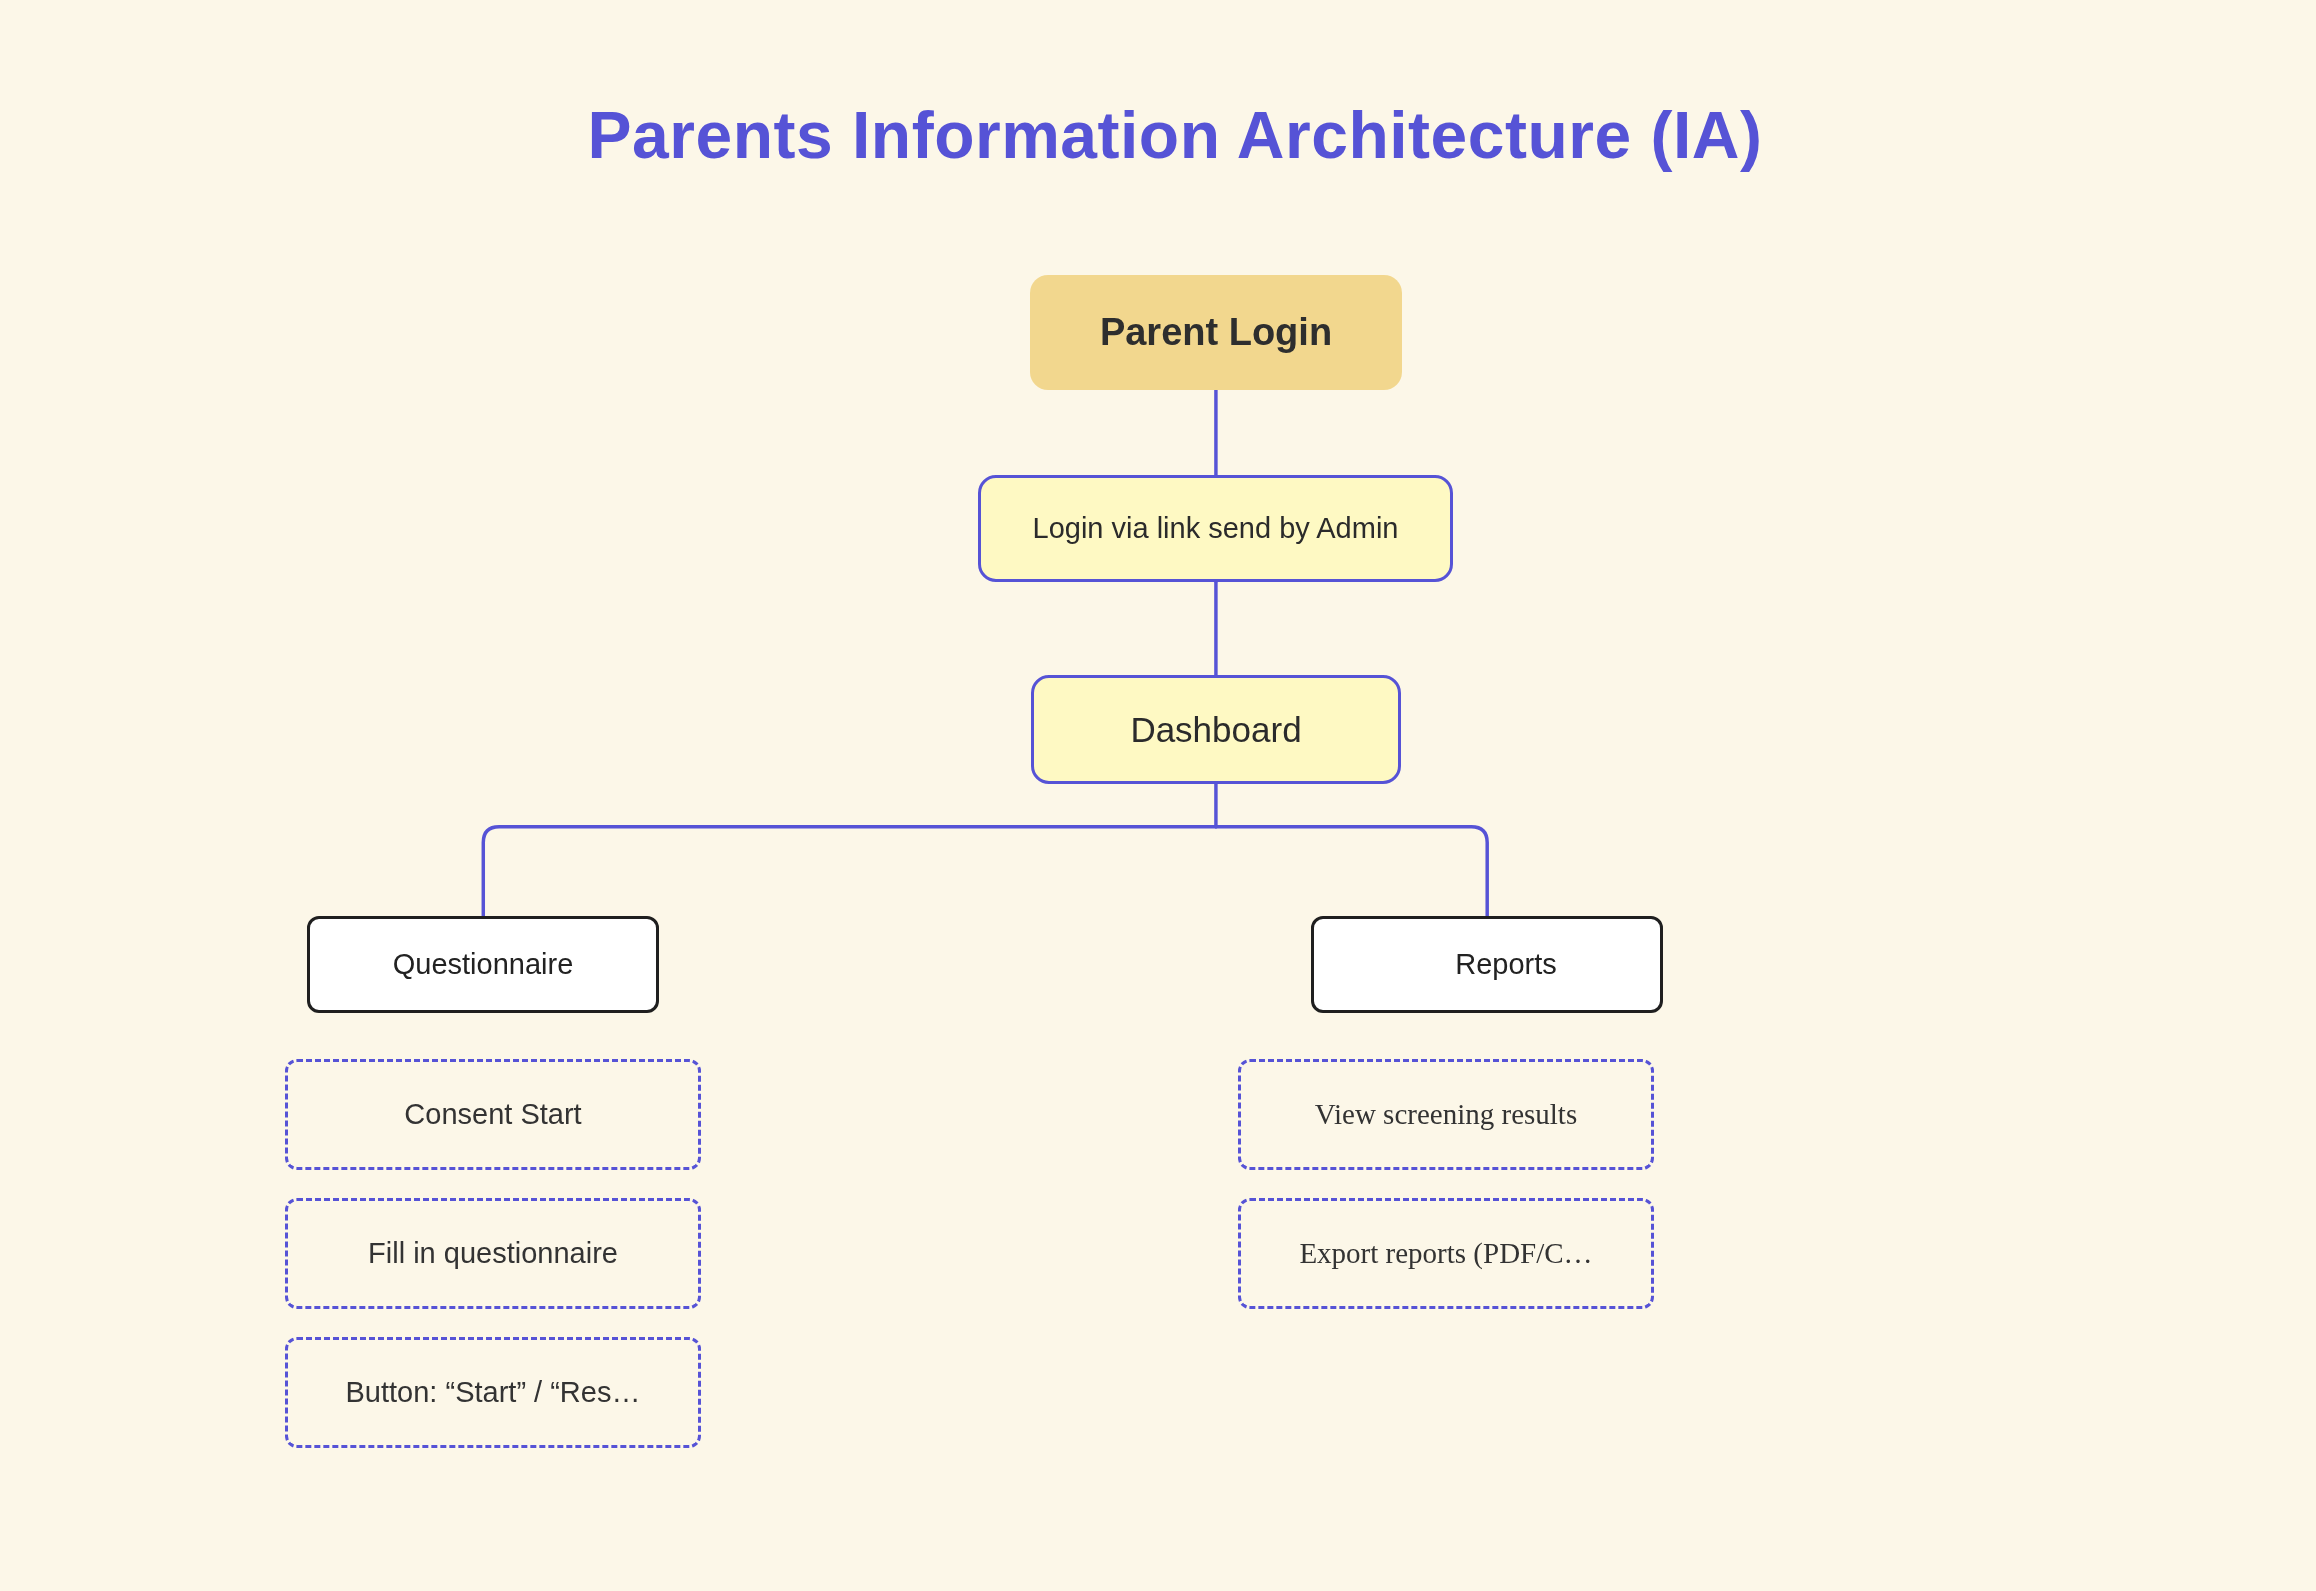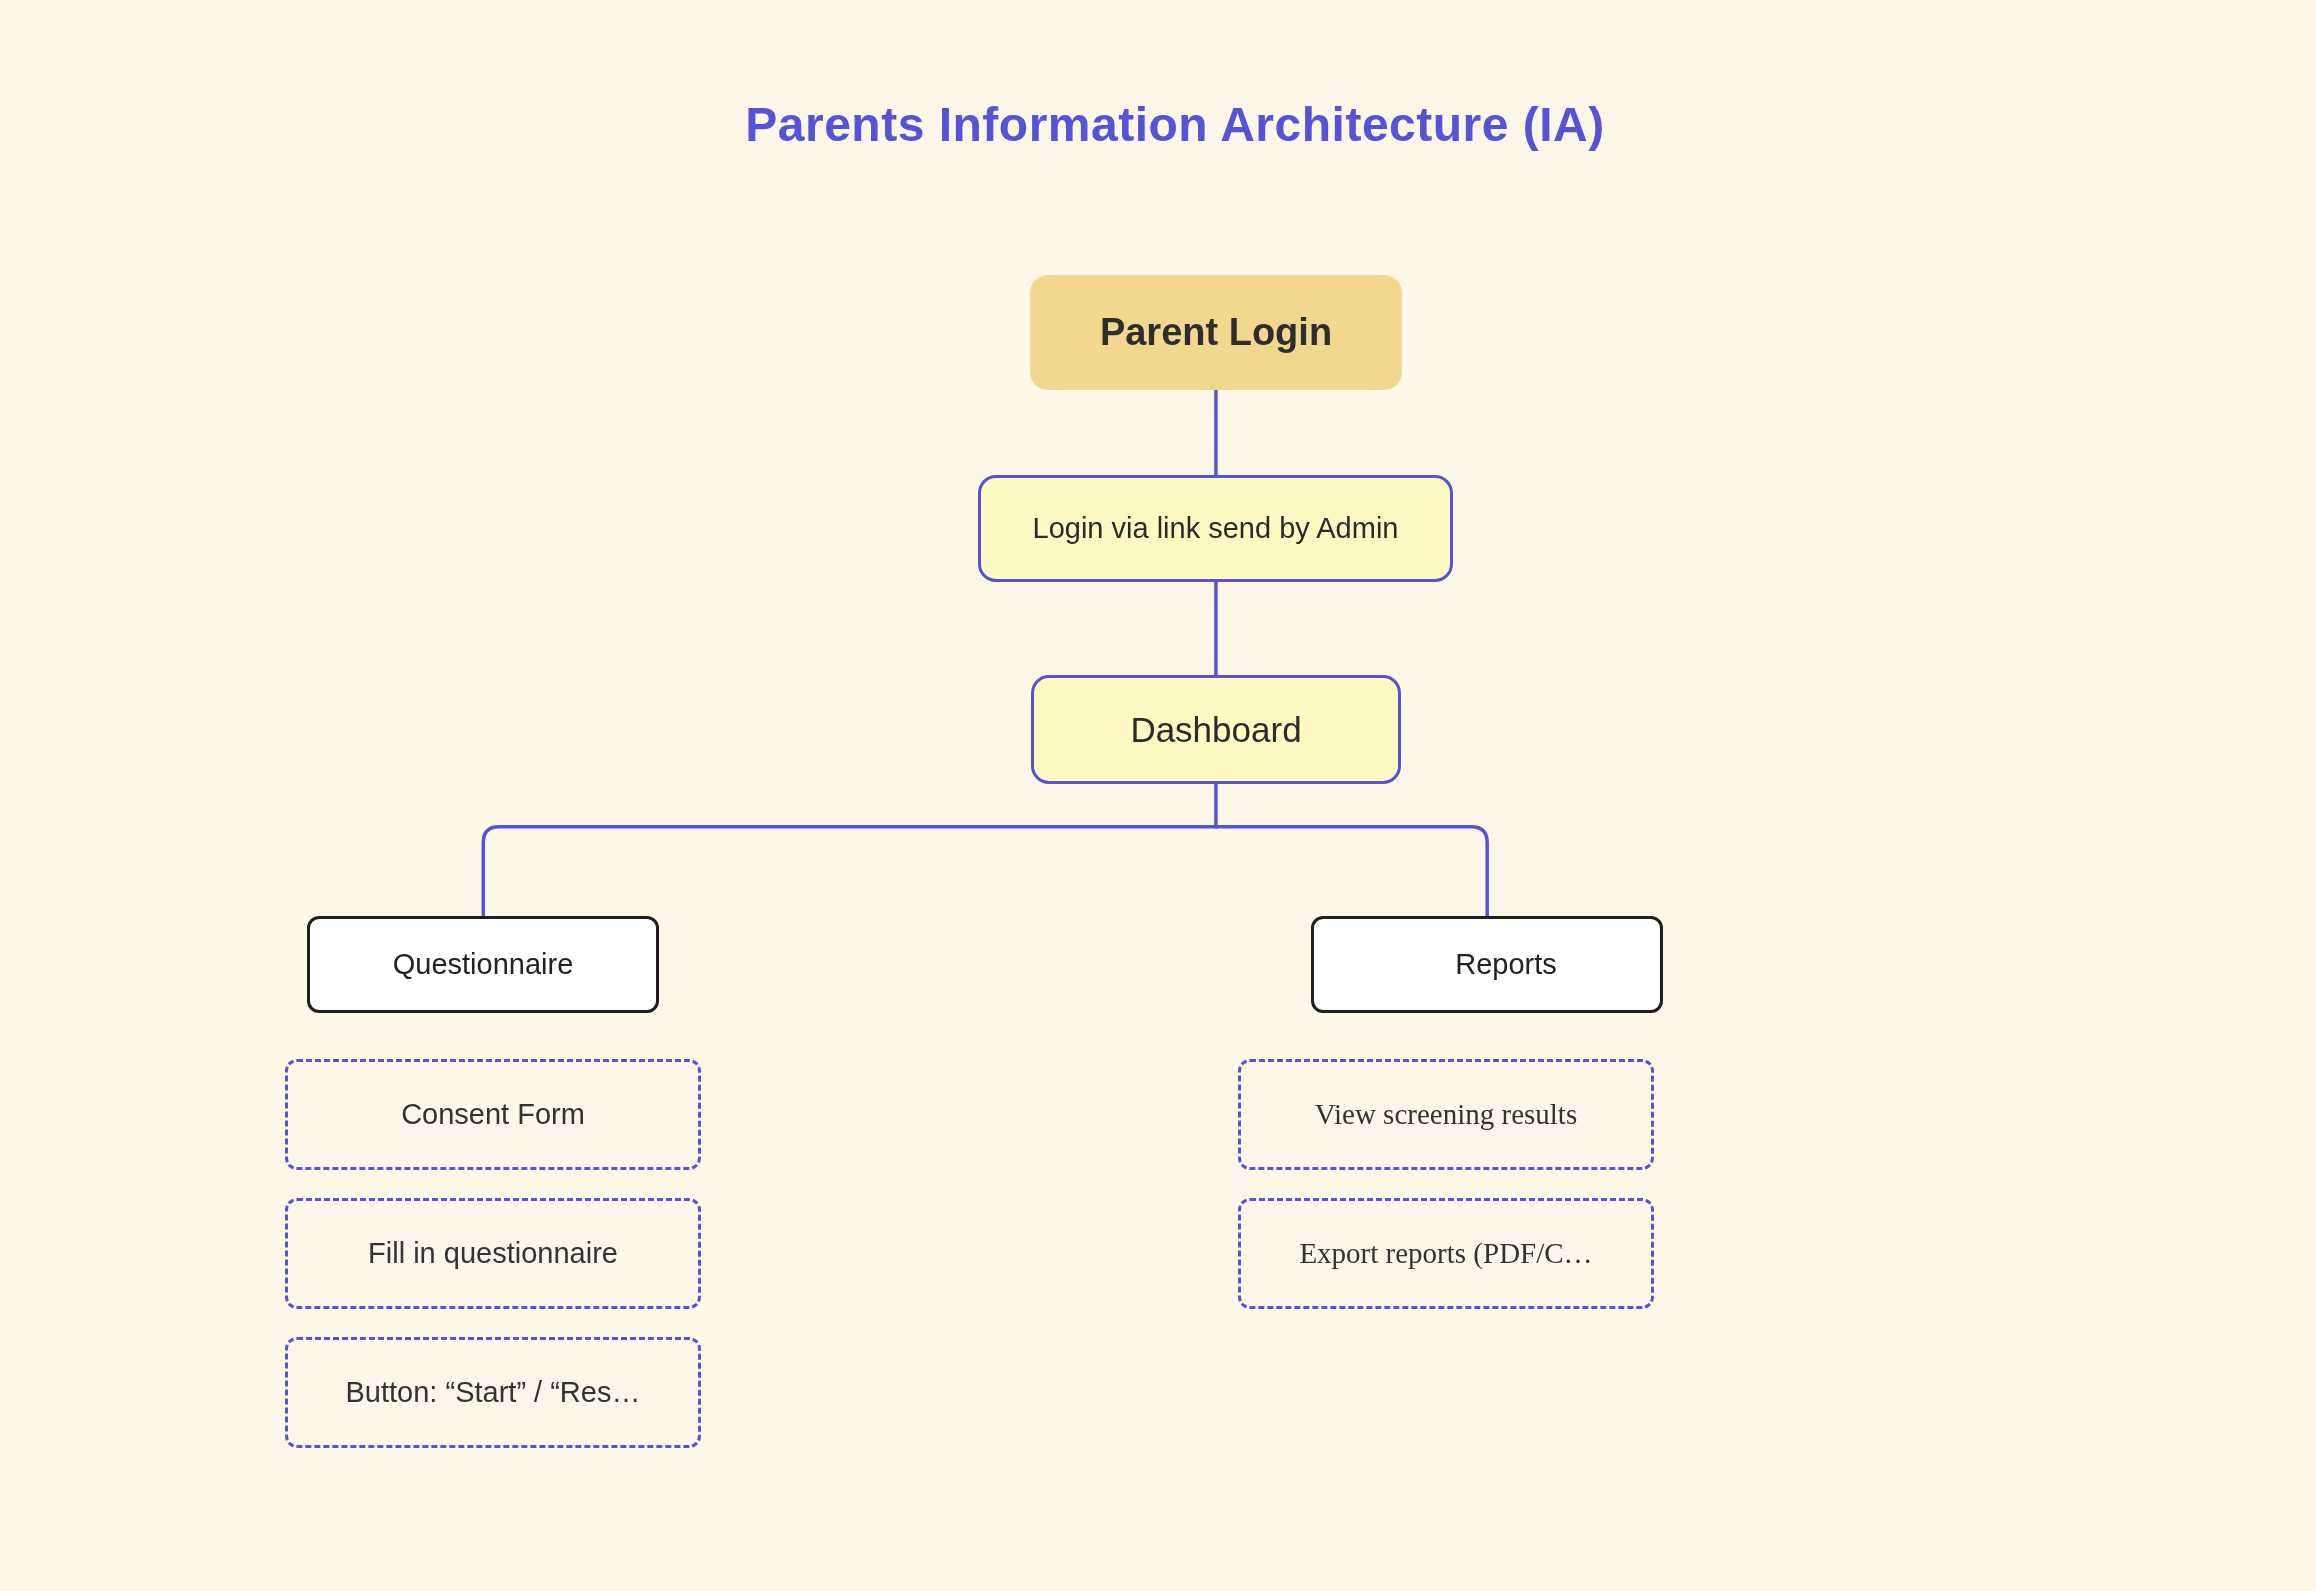--- a/index.html
+++ b/index.html
@@ -12,21 +12,21 @@
     width: 2317px;
     height: 1592px;
     background: #FCF7E8;
     overflow: hidden;
   }
   .title {
     position: absolute;
     top: 97px;
     left: 1175px;
     transform: translateX(-50%);
-    font-size: 48px;
+    font-size: 66px;
     font-weight: 700;
     color: #5653D6;
     letter-spacing: 0.5px;
     white-space: nowrap;
   }
   .node {
     position: absolute;
     display: flex;
     align-items: center;
     justify-content: center;
@@ -123,21 +123,21 @@
 
   <div class="node node-dark-border node-questionnaire">
     <span>Questionnaire</span>
   </div>
 
   <div class="node node-dark-border node-reports">
     <span>Reports</span>
   </div>
 
   <div class="node node-dashed leaf-left leaf-row1">
-    <span>Consent Form</span>
+    <span>Consent Start</span>
   </div>
 
   <div class="node node-dashed leaf-left leaf-row2">
     <span>Fill in questionnaire</span>
   </div>
 
   <div class="node node-dashed leaf-left leaf-row3">
     <span>Button: “Start” / “Res…</span>
   </div>
 

